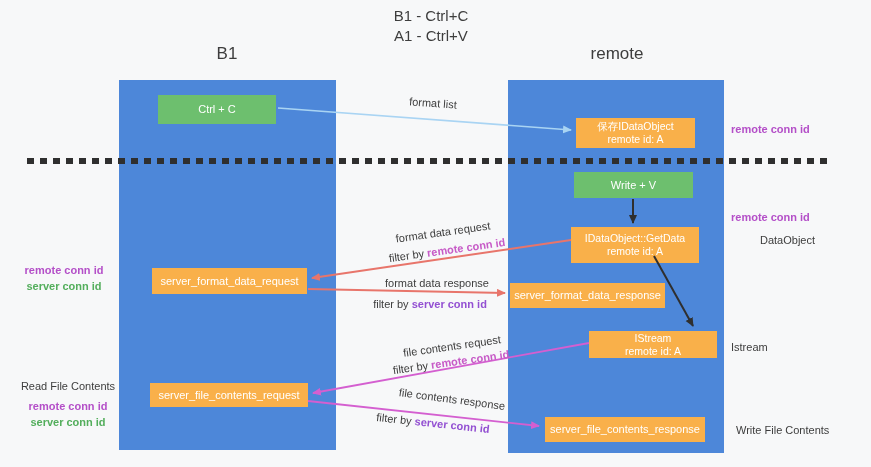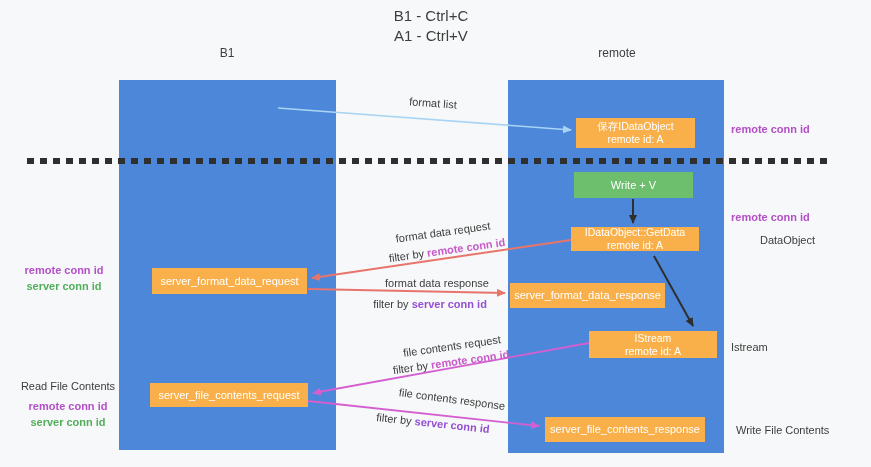--- a/index.html
+++ b/index.html
@@ -5,21 +5,21 @@
   html,body{margin:0;padding:0;}
   .canvas{
     position:relative; width:871px; height:467px;
     background:#f7f8f9;
     font-family:"Liberation Sans", sans-serif;
     overflow:hidden;
   }
   .abs{position:absolute;}
   .lane{background:var(--lane_blue,#4d87d9);}
   .title{ text-align:center; font-size:15px; line-height:20px; color:var(--text_dark,#3d3d3d);}
-  .hdr{ text-align:center; font-size:12px; line-height:15px; color:var(--text_dark,#3d3d3d);}
+  .hdr{ text-align:center; font-size:17px; line-height:15px; color:var(--text_dark,#3d3d3d);}
   .box{
     display:flex; flex-direction:column; align-items:center; justify-content:center;
     text-align:center; color:#fff; font-size:11px; line-height:13px; z-index:3;
   }
   .box.green{background:var(--box_green,#6dbf6e);}
   .box.orange{background:var(--box_orange,#f9b04a);}
   .box .l2{font-size:10.5px;}
   .dashline{
     height:6px; z-index:4;
     background:repeating-linear-gradient(90deg, var(--arrow_black,#2c2c2c) 0 7px, transparent 7px 13px);
@@ -59,31 +59,34 @@
   </div>
   <div class="abs hdr" style="left:547px; top:46px; width:140px;">
     <div>remote</div>
   </div>
 
   <div class="abs lane" style="left:119px; top:80px; width:217px; height:370px; z-index:1;"></div>
   <div class="abs lane" style="left:508px; top:80px; width:216px; height:373px; z-index:1;"></div>
 
   <div class="abs dashline" style="left:27px; top:158px; width:806px;"></div>
 
+  <div class="abs box green" style="left:158px; top:95px; width:118px; height:29px;">
+    <div>Ctrl + C</div>
+  </div>
 
   <div class="abs box orange" style="left:576px; top:118px; width:119px; height:30px;">
     <div class="l2">保存IDataObject</div>
     <div class="l2">remote id: A</div>
   </div>
 
   <div class="abs box green" style="left:574px; top:172px; width:119px; height:26px;">
     <div>Write + V</div>
   </div>
 
-  <div class="abs box orange" style="left:571px; top:227px; width:128px; height:24px;">
+  <div class="abs box orange" style="left:571px; top:227px; width:128px; height:36px;">
     <div class="l2">IDataObject::GetData</div>
     <div class="l2">remote id: A</div>
   </div>
 
   <div class="abs box orange" style="left:152px; top:268px; width:155px; height:26px;">
     <div>server_format_data_request</div>
   </div>
 
   <div class="abs box orange" style="left:510px; top:283px; width:155px; height:25px;">
     <div>server_format_data_response</div>

